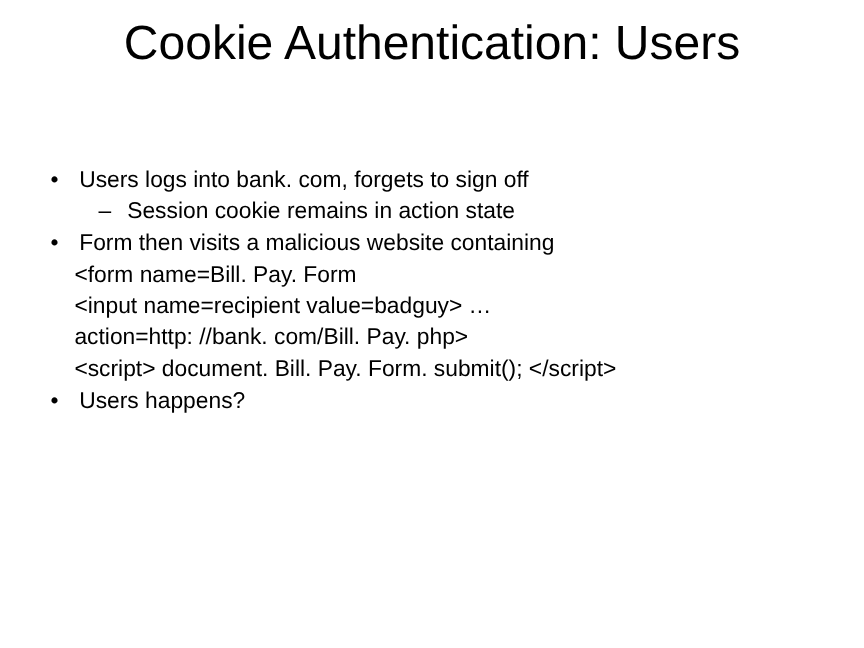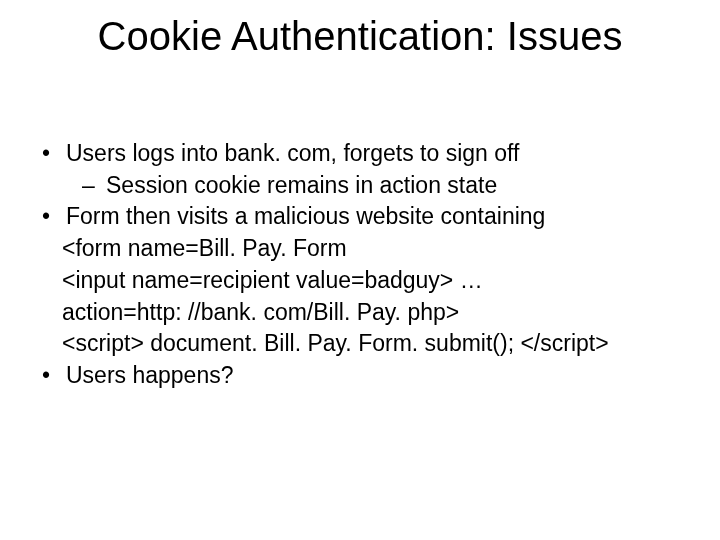--- a/index.html
+++ b/index.html
@@ -25,21 +25,21 @@
     text-align: center;
     font-size: 40px;
     font-weight: 400;
     letter-spacing: 0px;
   }
   .body {
     position: absolute;
     top: 138px;
     left: 38px;
     right: 44px;
-    font-size: 23px;
+    font-size: 19px;
     line-height: 1.38;
   }
   .b1 {
     margin: 0 0 0 0;
     padding-left: 28px;
     position: relative;
   }
   .b1::before {
     content: "•";
     position: absolute;
@@ -59,21 +59,21 @@
   }
   .code {
     margin: 0 0 0 0;
     padding-left: 24px;
   }
 </style>
 </head>
 <body>
 
 <div class="slide">
-  <div class="title">Cookie Authentication: Issues</div>
+  <div class="title">Cookie Authentication: Users</div>
   <div class="body">
     <div class="b1"><span>Users logs into bank. com, forgets to sign off</span></div>
     <div class="b2"><span>Session cookie remains in action state</span></div>
     <div class="b1"><span>Form then visits a malicious website containing</span></div>
     <div class="code"><span>&lt;form  name=Bill. Pay. Form</span></div>
     <div class="code"><span>&lt;input  name=recipient  value=badguy&gt; …</span></div>
     <div class="code"><span>action=http: //bank. com/Bill. Pay. php&gt;</span></div>
     <div class="code"><span>&lt;script&gt; document. Bill. Pay. Form. submit(); &lt;/script&gt;</span></div>
     <div class="b1"><span>Users happens?</span></div>
   </div>

